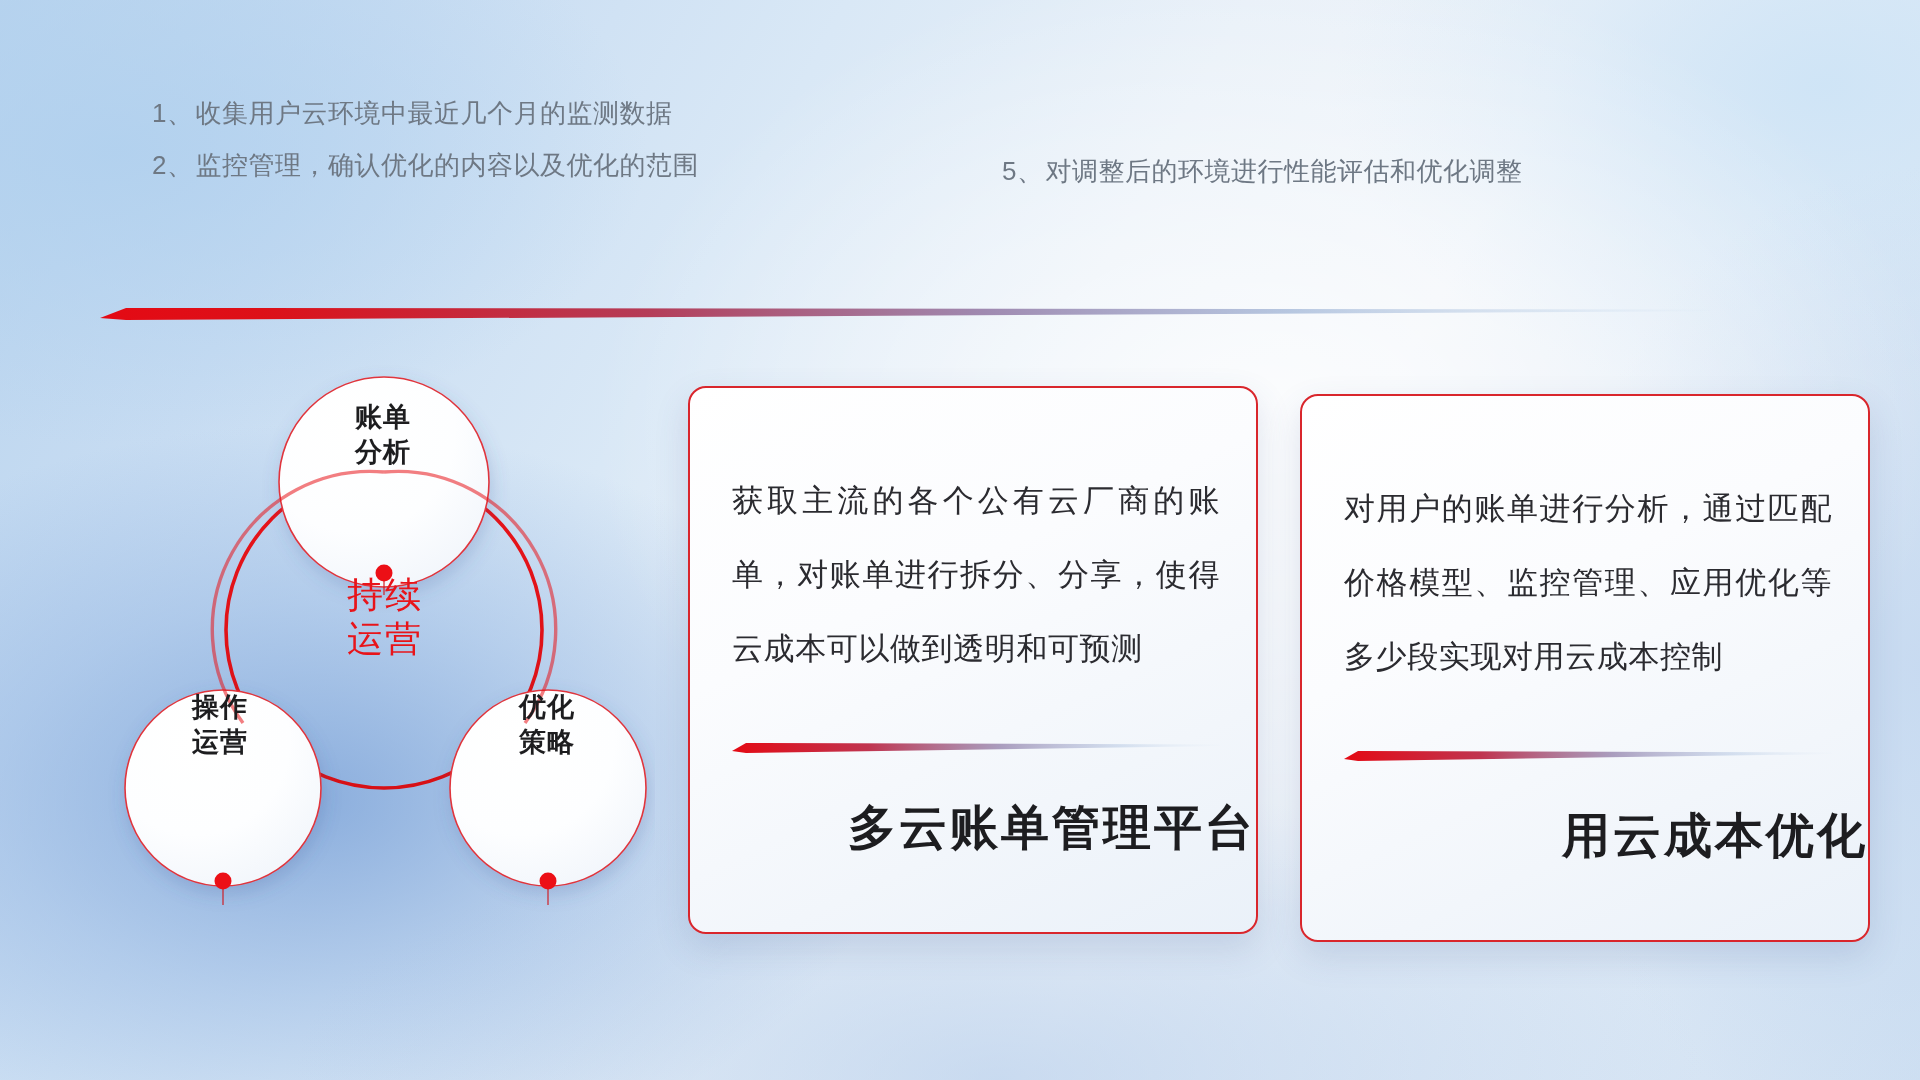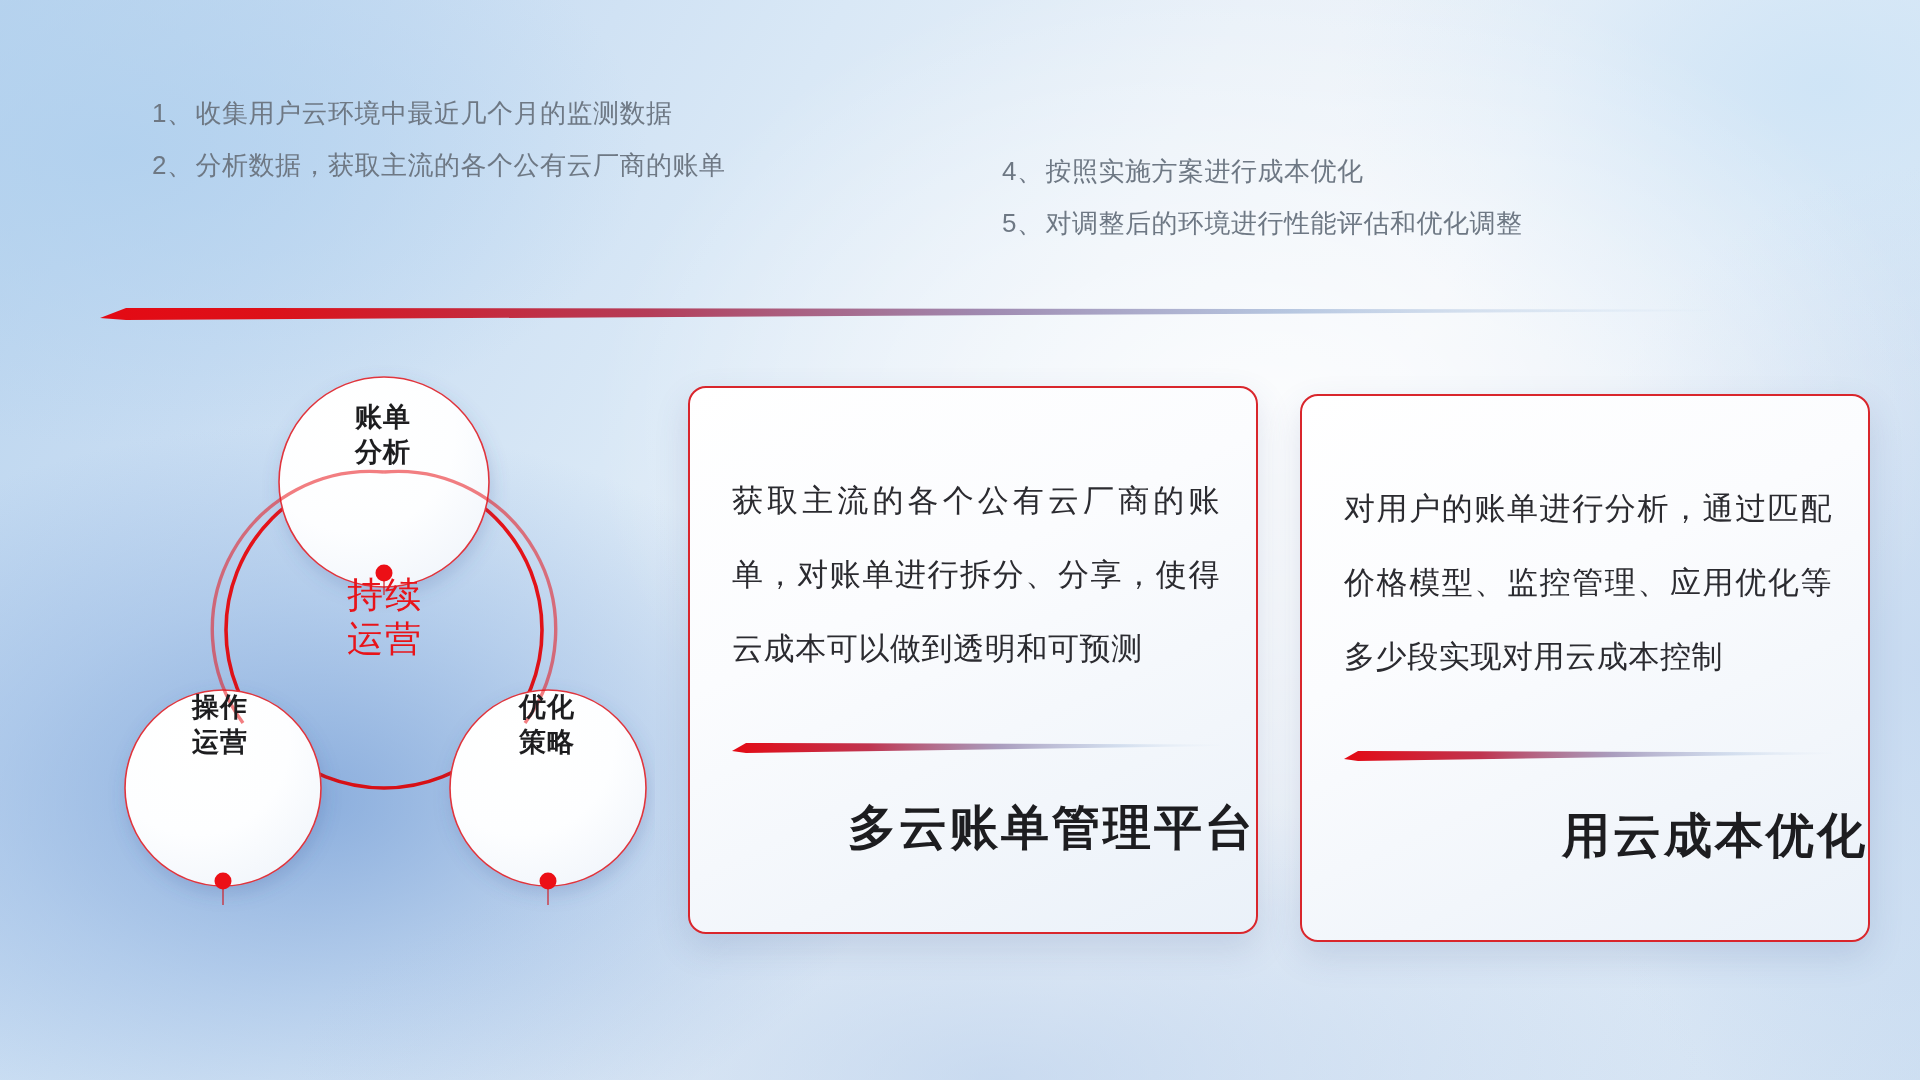--- a/index.html
+++ b/index.html
@@ -88,28 +88,25 @@
   <div class="bg-layer bg-blob6"></div>
   <div class="bg-layer bg-blob5"></div>
   <div class="bg-layer bg-blob2"></div>
 </div>
 
 <div class="steps" id="steps-left">
   <div class="row">
     <span class="num">1、</span><span>收集用户云环境中最近几个月的监测数据</span>
   </div>
   <div class="row">
-    <span class="num">2、</span><span>分析数据，获取主流的各个公有云厂商的账单</span>
+    <span class="num">2、</span><span>监控管理，确认优化的内容以及优化的范围</span>
   </div>
 </div>
 
 <div class="steps" id="steps-right">
-  <div class="row">
-    <span class="num">4、</span><span>按照实施方案进行成本优化</span>
-  </div>
   <div class="row">
     <span class="num">5、</span><span>对调整后的环境进行性能评估和优化调整</span>
   </div>
 </div>
 
 <svg id="top-divider" viewBox="0 0 1610 22" preserveAspectRatio="none">
   <defs>
     <linearGradient id="gradDivider" x1="0" y1="0" x2="1" y2="0">
       <stop offset="0" stop-color="#e40a14" stop-opacity="1"></stop>
       <stop offset="0.10" stop-color="#dd1018" stop-opacity="1"></stop>

